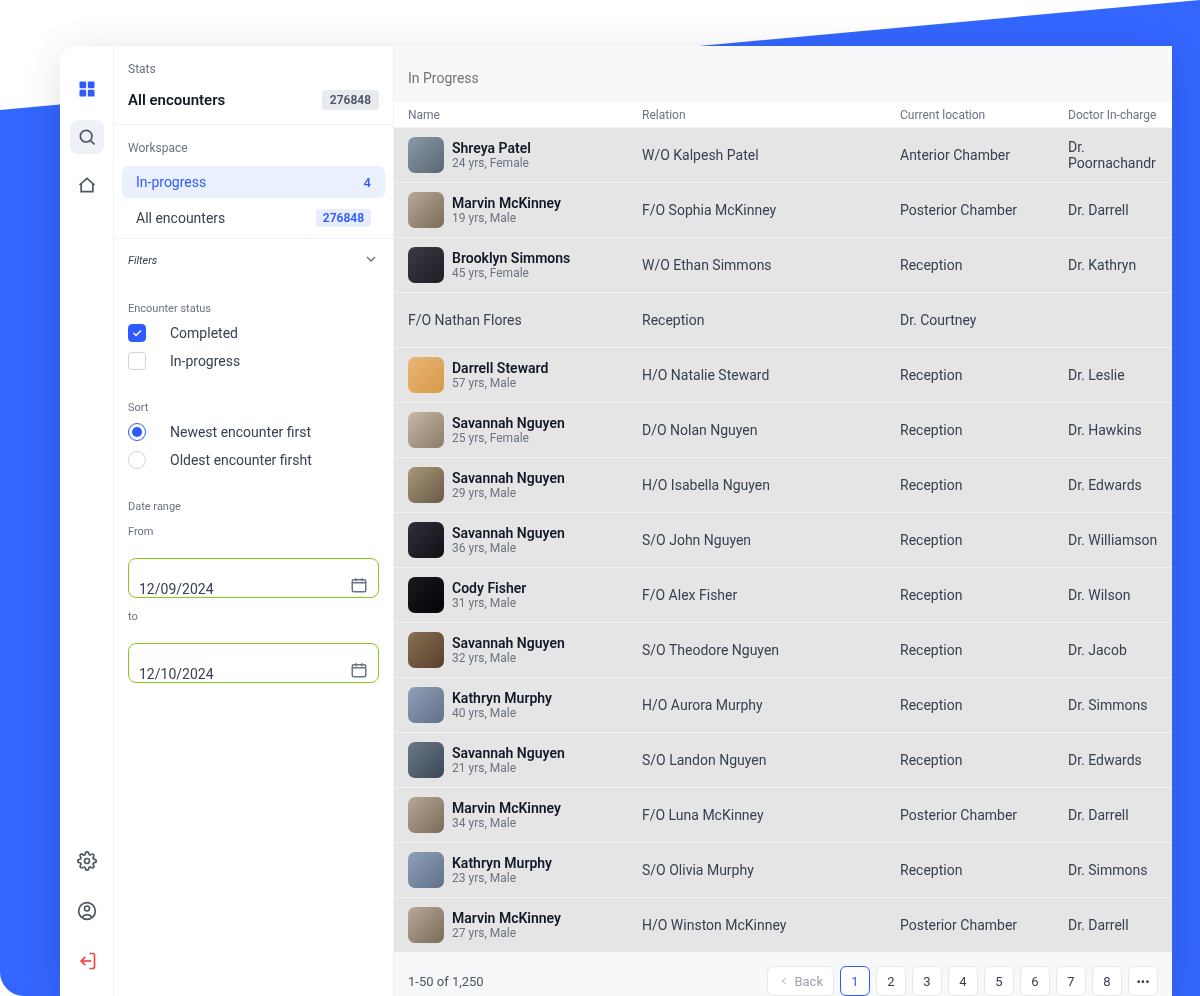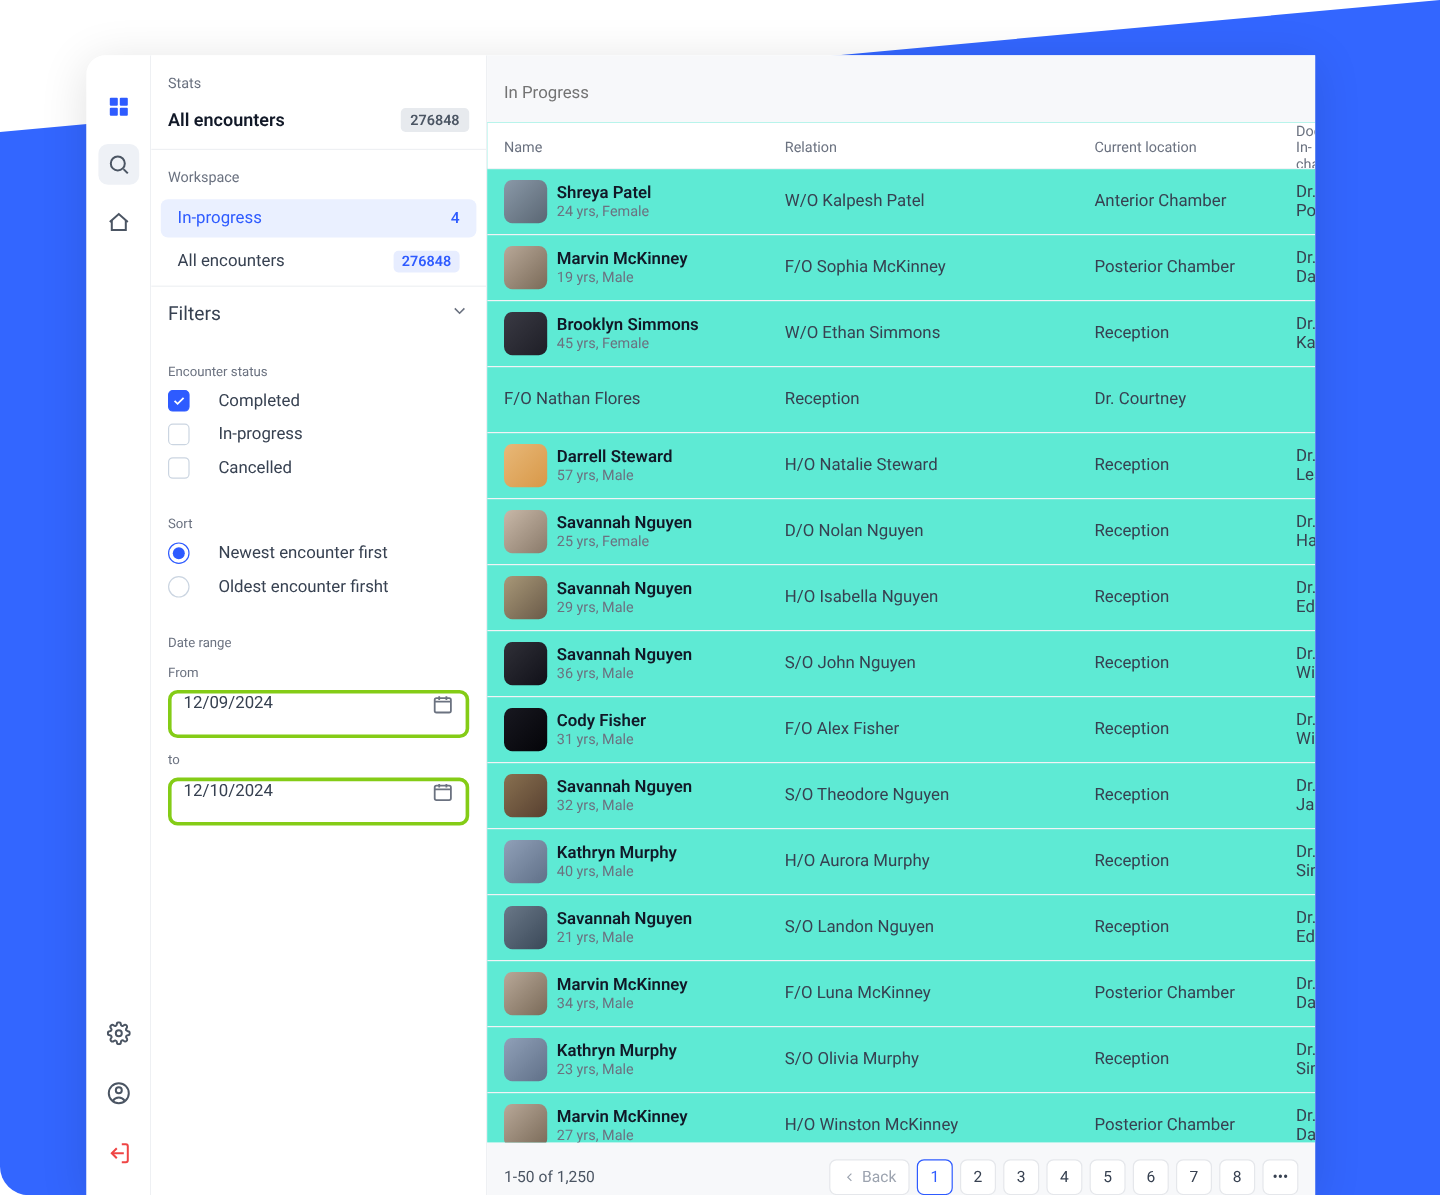--- a/index.html
+++ b/index.html
@@ -1,53 +1,53 @@
 <!DOCTYPE html>
 <html><head>
 <meta charset="utf-8">
 <style>
   * { box-sizing: border-box; margin: 0; padding: 0; }
   html, body { width: 1200px; height: 996px; font-family: -apple-system, BlinkMacSystemFont, "Segoe UI", Roboto, Arial, sans-serif; background: #fff; overflow: hidden; }
   .bg-shape { position: absolute; top: 0; left: 0; width: 1200px; height: 996px; background: #3366ff; clip-path: polygon(0 110px, 1200px 0, 1200px 996px, 0 996px); border-radius: 24px 0 0 24px; }
-  .app-window { position: absolute; top: 46px; left: 72px; width: 1024px; height: 950px; background: #fff; border-radius: 16px 0 0 0; box-shadow: 0 6px 40px rgba(0,0,0,0.12); display: flex; overflow: hidden; }
+  .app-window { position: absolute; top: 46px; left: 60px; width: 1112px; height: 950px; background: #fff; border-radius: 16px 0 0 0; box-shadow: 0 6px 40px rgba(0,0,0,0.12); display: flex; overflow: hidden; }
   
   .rail { width: 54px; background: #fff; display: flex; flex-direction: column; align-items: center; padding-top: 26px; gap: 14px; border-right: 1px solid #eef0f3; }
   .rail-bottom { margin-top: auto; display: flex; flex-direction: column; align-items: center; gap: 16px; padding-bottom: 18px; }
   .rail-icon { width: 34px; height: 34px; border-radius: 8px; display: flex; align-items: center; justify-content: center; cursor: pointer; color: #4b5563; }
   .rail-icon.active { color: #2e5bff; }
   .rail-icon.highlight { background: #eef1f6; }
   .rail-icon svg { width: 20px; height: 20px; }
   .rail-icon.logout { color: #ef4444; }
   
   .sidebar { width: 280px; background: #fff; border-right: 1px solid #eef0f3; overflow-y: auto; }
   .sb-section-label { font-size: 12px; color: #6b7280; padding: 16px 14px 8px; }
   .sb-stat-row { display: flex; justify-content: space-between; align-items: center; padding: 6px 14px 14px; }
   .sb-stat-title { font-size: 15px; font-weight: 600; color: #111827; }
   .badge-gray { background: #e7eaee; color: #4b5563; border-radius: 4px; padding: 3px 8px; font-size: 12px; font-weight: 600; }
   .badge-blue-light { background: #e7edff; color: #2e5bff; border-radius: 4px; padding: 2px 7px; font-size: 12px; font-weight: 600; }
   .sb-divider { height: 1px; background: #eef0f3; }
   .ws-item { display: flex; justify-content: space-between; align-items: center; padding: 8px 14px; margin: 3px 8px; border-radius: 6px; font-size: 14px; color: #374151; cursor: pointer; }
   .ws-item.active { background: #eaf0ff; color: #2e5bff; }
   .ws-count { font-size: 13px; color: #2e5bff; font-weight: 500; }
   .filters-head { display: flex; justify-content: space-between; align-items: center; padding: 12px 14px 6px; }
-  .filters-head span { font-size: 16px; color: #374151; }
+  .filters-head span { font-size: 11px; color: #374151; font-style: italic; }
   .filters-sub { font-size: 11px; color: #6b7280; padding: 6px 14px 4px; margin-top: 20px; }
   .check-row, .radio-row { display: flex; align-items: center; gap: 24px; padding: 5px 14px; font-size: 14px; color: #374151; cursor: pointer; }
   .checkbox { width: 18px; height: 18px; border: 1.5px solid #cbd5e1; border-radius: 4px; display: flex; align-items: center; justify-content: center; background: #fff; }
   .checkbox.checked { background: #2e5bff; border-color: #2e5bff; color: #fff; }
   .checkbox.checked svg { width: 12px; height: 12px; }
   .radio { width: 18px; height: 18px; border: 1.5px solid #cbd5e1; border-radius: 50%; display: flex; align-items: center; justify-content: center; }
   .radio.checked { border-color: #2e5bff; }
   .radio.checked::after { content: ""; width: 10px; height: 10px; border-radius: 50%; background: #2e5bff; }
   .date-label { font-size: 11px; color: #6b7280; padding: 8px 14px 4px; }
-  .date-input { margin: 4px 14px 4px; border: 3px solid #84cc16; border-radius: 8px; height: 40px; display: flex; align-items: flex-start; justify-content: space-between; padding: 0 10px; font-size: 14px; color: #374151; cursor: pointer; }
+  .date-input { margin: 16px 14px 4px; border: 1px solid #84cc16; border-radius: 8px; height: 40px; display: flex; align-items: flex-end; justify-content: space-between; padding: 0 10px; font-size: 14px; color: #374151; cursor: pointer; }
   
   .main { flex: 1; display: flex; flex-direction: column; background: #f7f8fa; min-width: 0; }
   .main-title { font-size: 14px; color: #737373; padding: 24px 14px 16px; }
-  .table { background: #5eead4; flex: 1; overflow: hidden; display: flex; flex-direction: column; }
+  .table { background: #e5e5e5; flex: 1; overflow: hidden; display: flex; flex-direction: column; }
   .thead, .trow { display: grid; grid-template-columns: 234px 258px 168px 1fr; align-items: center; padding: 0 14px; }
   .thead { height: 38px; font-size: 12px; color: #6b7280; background: #fff; }
   .trow { height: 55px; border-top: 1px solid #f1f3f6; font-size: 14px; color: #374151; cursor: pointer; }
   .person { display: flex; align-items: center; gap: 8px; }
   .avatar { width: 36px; height: 36px; border-radius: 7px; background: linear-gradient(135deg, #a5b4c4, #6b7280); flex-shrink: 0; }
   .pname { font-weight: 600; color: #111827; font-size: 14px; line-height: 1.2; }
   .pmeta { font-size: 12px; color: #6b7280; }
   .footer { display: flex; justify-content: space-between; align-items: center; padding: 14px 14px 0; font-size: 13px; color: #4b5563; }
   .pager { display: flex; gap: 6px; align-items: center; }
   .pg-btn { min-width: 30px; height: 30px; border: 1px solid #e5e7eb; border-radius: 6px; background: #fff; display: flex; align-items: center; justify-content: center; font-size: 13px; color: #374151; cursor: pointer; padding: 0 6px; }
@@ -143,24 +143,20 @@
             <svg viewBox="0 0 24 24" fill="none" stroke="white" stroke-width="3">
               <path d="m5 12 5 5L20 7"></path>
             </svg>
           </span>
           <span>Completed</span>
         </div>
         <div class="check-row">
           <span class="checkbox"></span>
           <span>In-progress</span>
         </div>
-        <div class="check-row">
-          <span class="checkbox"></span>
-          <span>Cancelled</span>
-        </div>
       </div>
 
     <div class="filters-sub">Sort</div>
     <div id="sort-list">
         <div class="radio-row">
           <span class="radio checked"></span>
           <span>Newest encounter first</span>
         </div>
         <div class="radio-row">
           <span class="radio"></span>

